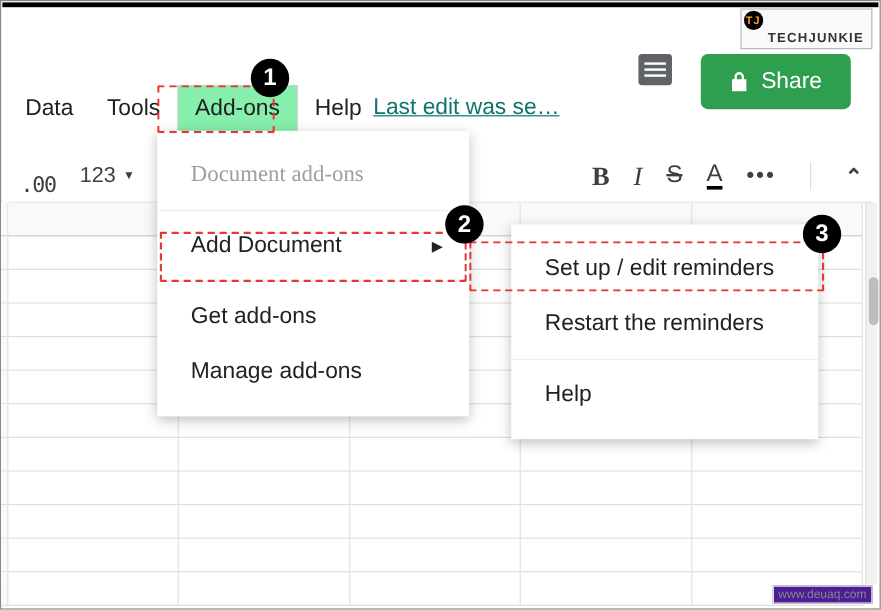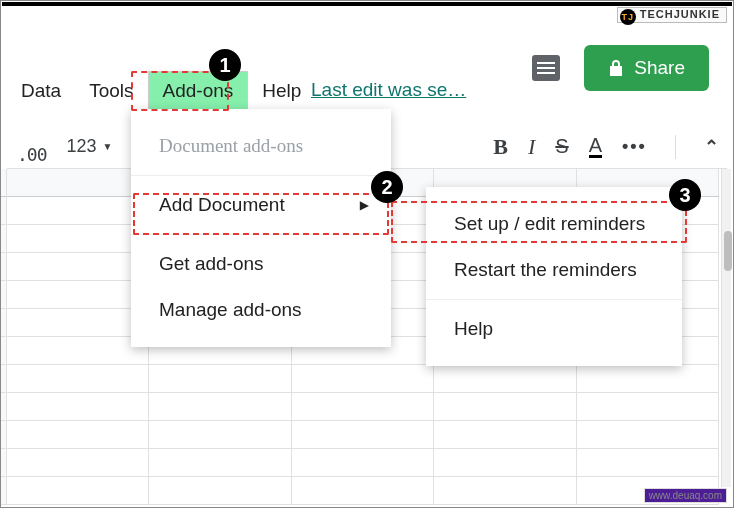--- a/index.html
+++ b/index.html
@@ -20,21 +20,21 @@
     background: #000;
   }
   .brand {
     position: absolute;
     top: 6px; right: 6px;
     font-size: 11px;
     font-weight: bold;
     letter-spacing: 1px;
     color: #333;
     border: 1px solid #bbb;
-    padding: 0 6px 2px 22px;
+    padding: 18px 6px 2px 22px;
     background: #fafafa;
   }
   .brand-badge {
     position: absolute;
     left: 2px; top: 1px;
     width: 16px; height: 16px;
     border-radius: 50%;
     background: #000;
     display: flex;
     align-items: center;
@@ -60,21 +60,21 @@
     border: 1px solid #ccc;
     border-bottom: none;
     background: #86efac;
     box-shadow: 0 -1px 3px rgba(0,0,0,0.04);
     position: relative;
   }
   .share-row {
     position: absolute;
     top: 44px; right: 24px;
     display: flex;
-    align-items: center;
+    align-items: flex-start;
     gap: 24px;
   }
   .comment-icon {
     width: 28px; height: 26px;
     background: #5f6368;
     border-radius: 3px;
     position: relative;
   }
   .comment-icon:after {
     content: "";

